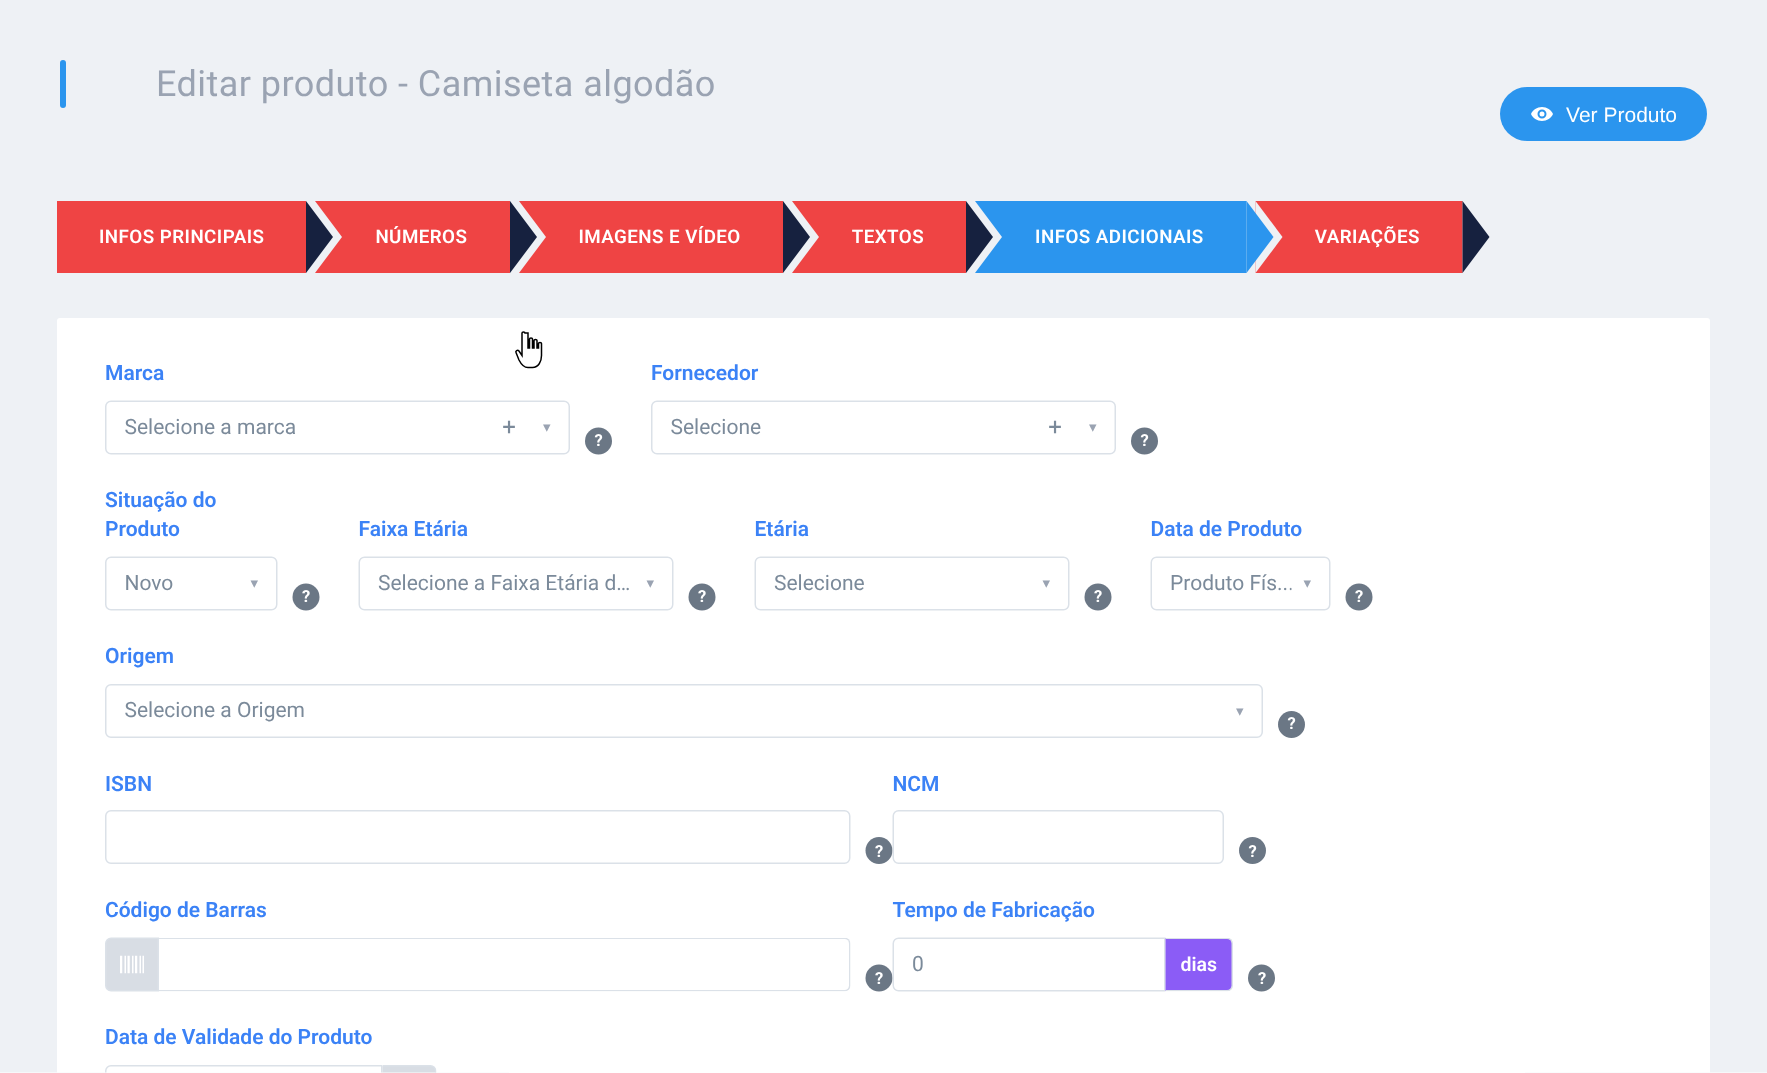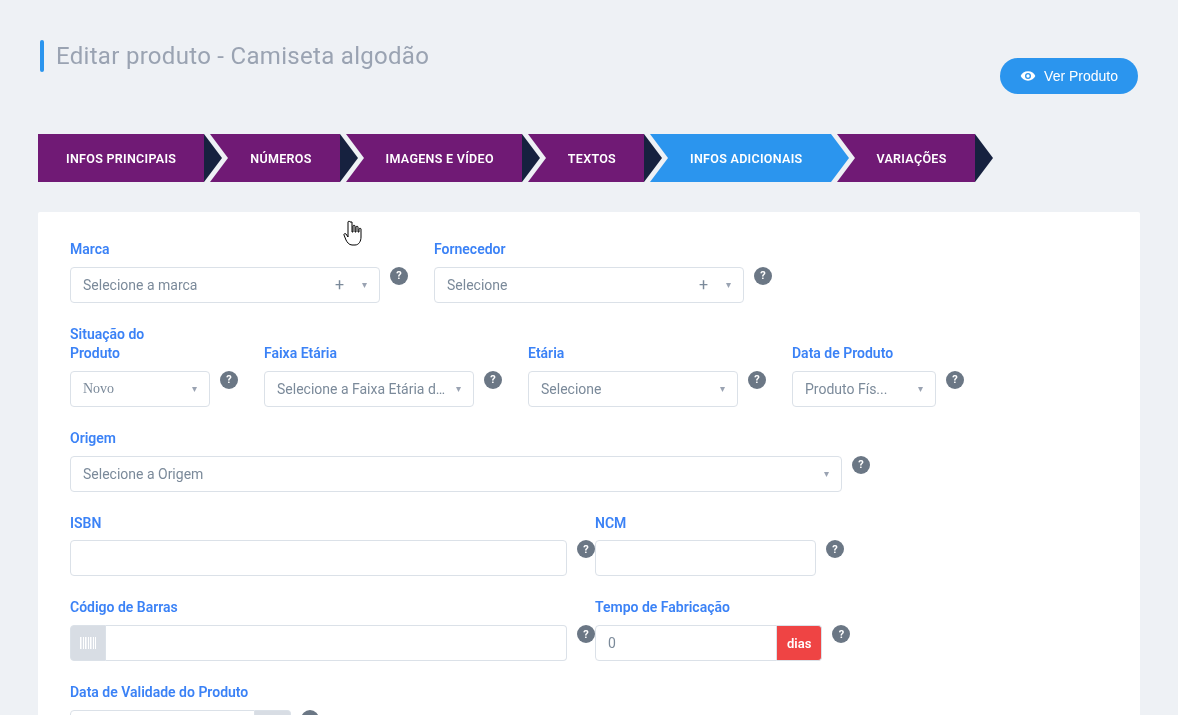--- a/index.html
+++ b/index.html
@@ -30,20 +30,21 @@
   width: 4px;
   height: 32px;
   background: #2b95ee;
   border-radius: 2px;
 }
 .title {
   font-size: 24px;
   font-weight: 400;
   color: #9aa3b2;
   letter-spacing: 0.3px;
+  margin-left: 48px;
 }
 .view-btn {
   background: #2b95ee;
   color: #fff;
   border: none;
   padding: 10px 20px;
   border-radius: 22px;
   font-size: 14px;
   font-weight: 500;
   display: flex;
@@ -62,21 +63,21 @@
 .step {
   position: relative;
   height: 48px;
   display: flex;
   align-items: center;
   padding: 0 28px 0 40px;
   color: #fff;
   font-size: 12.5px;
   font-weight: 600;
   letter-spacing: 0.3px;
-  background: #701a75;
+  background: #ef4444;
   cursor: pointer;
   margin-right: 6px;
 }
 .step:first-child { padding-left: 28px; }
 .step::after {
   content: "";
   position: absolute;
   right: -18px;
   top: 0;
   border-top: 24px solid transparent;
@@ -112,21 +113,21 @@
   align-items: flex-end;
 }
 .field { display: flex; flex-direction: column; }
 .label {
   font-size: 14px;
   font-weight: 600;
   color: #3b82f6;
   margin-bottom: 8px;
   line-height: 1.35;
 }
-.wrap { display: flex; align-items: flex-start; gap: 10px; }
+.wrap { display: flex; align-items: flex-end; gap: 10px; }
 .select, .input {
   border: 1px solid #dbe1e8;
   border-radius: 4px;
   height: 36px;
   padding: 0 12px;
   font-size: 14px;
   color: #7b8a9a;
   background: #fff;
   display: flex;
   align-items: center;
@@ -155,21 +156,21 @@
 .input-group { display: flex; }
 .input-group .addon {
   background: #d8dde4;
   width: 36px; height: 36px;
   display: flex; align-items: center; justify-content: center;
   border: 1px solid #dbe1e8;
   border-radius: 4px 0 0 4px;
   color: #fff;
 }
 .input-group .addon-right {
-  background: #ef4444;
+  background: #8b5cf6;
   height: 36px;
   padding: 0 10px;
   display: flex; align-items: center;
   border: 1px solid #dbe1e8;
   border-left: none;
   border-radius: 0 4px 4px 0;
   color: #fff;
   font-size: 13px;
   font-weight: 600;
 }
@@ -189,22 +190,22 @@
 .cursor {
   position: absolute;
   left: 343px;
   top: 220px;
   z-index: 100;
   pointer-events: none;
 }
 .cursor svg { width: 24px; height: 28px; }
 
 
-.w-310 { width: 310px; } .w-126 { width: 140px; font-family: Liberation Serif, serif; } .w-210 { width: 210px; }
-.w-120 { width: 144px; } .w-497 { width: 497px; } .w-221 { width: 221px; } .w-863 { width: 772px; }
+.w-310 { width: 310px; } .w-126 { width: 115px; } .w-210 { width: 210px; }
+.w-120 { width: 120px; } .w-497 { width: 497px; } .w-221 { width: 221px; } .w-863 { width: 772px; }
 
 .row-pair { display: flex; }
 </style>
 </head>
 <body>
 
 <div class="page">
   <div class="header">
     <div class="title-wrap">
       <div class="title-bar"></div>

